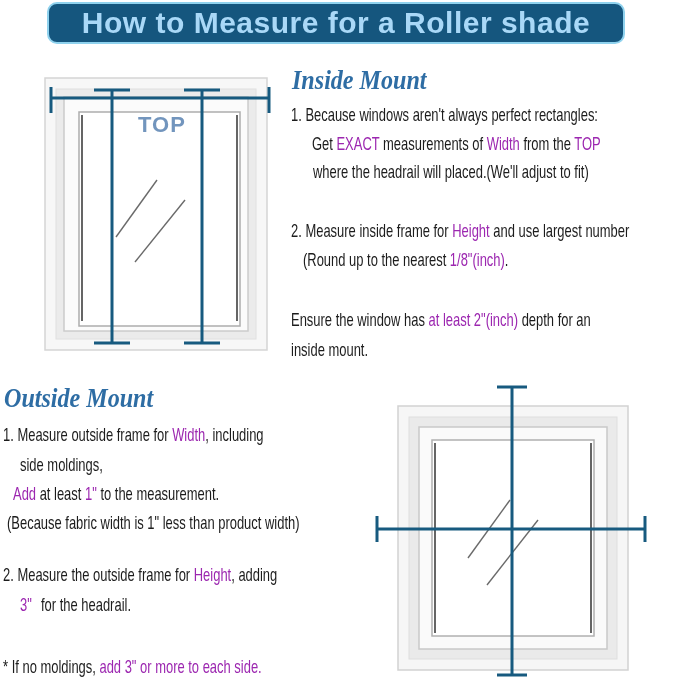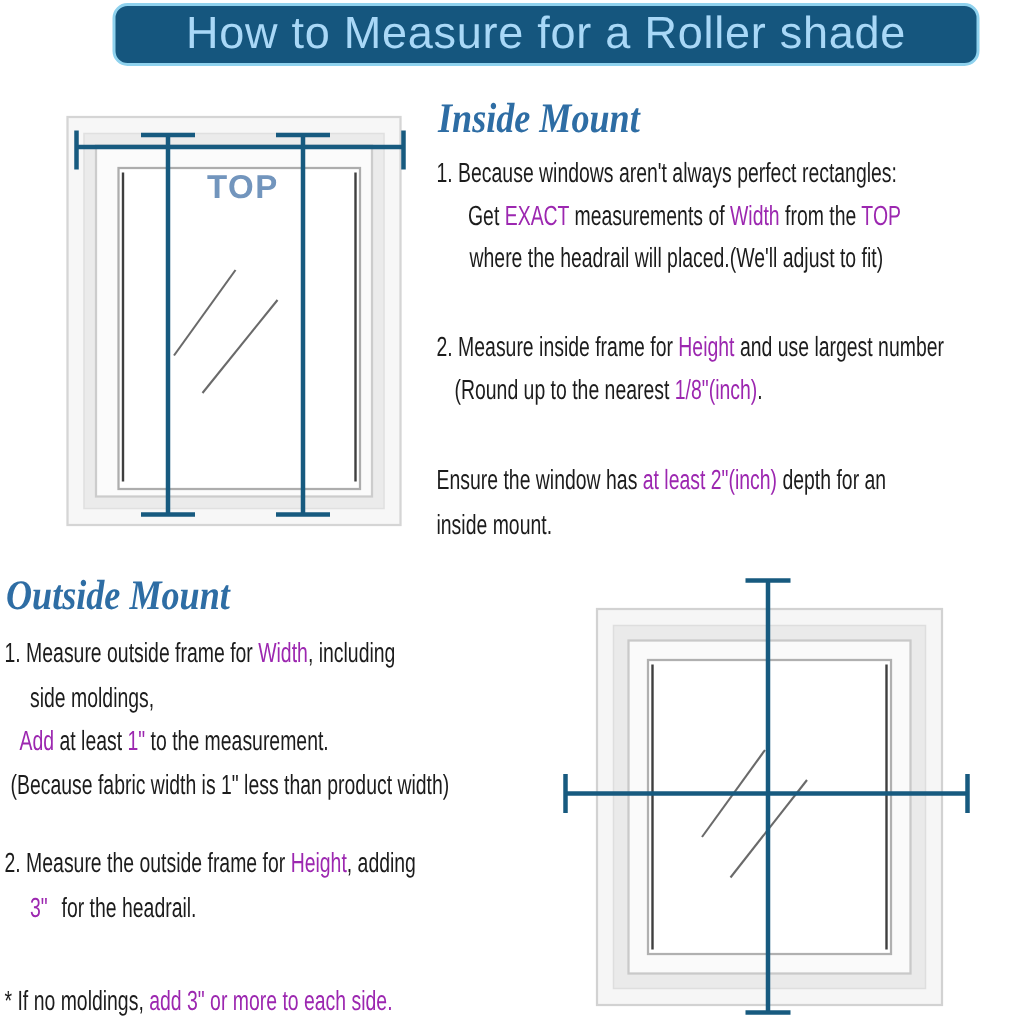--- a/index.html
+++ b/index.html
@@ -5,23 +5,22 @@
   html,body{margin:0;padding:0;background:#ffffff;}
   .canvas{
     position:relative;width:679px;height:685px;background:#ffffff;
     font-family:"Liberation Sans",sans-serif;overflow:hidden;
   }
   
   .banner{
     position:absolute;left:47px;top:2px;width:574px;height:38px;
     background:#15567e;border:2px solid #8fd2ee;border-radius:10px;
     display:flex;align-items:center;justify-content:center;
-    color:#a9d8f7;font-weight:normal;font-size:30px;letter-spacing:0.5px;
+    color:#a9d8f7;font-weight:bold;font-size:30px;letter-spacing:0.5px;
     white-space:nowrap;
-    margin-left:28px;
   }
   
   .mount-heading{
     position:absolute;margin:0;font-family:"Liberation Serif",serif;
     font-style:italic;font-weight:bold;font-size:28px;color:#2e6da4;
     transform:scaleX(0.86);transform-origin:0 0;white-space:nowrap;
   }
   
   .line{
     position:absolute;white-space:nowrap;font-size:18.5px;line-height:1;

